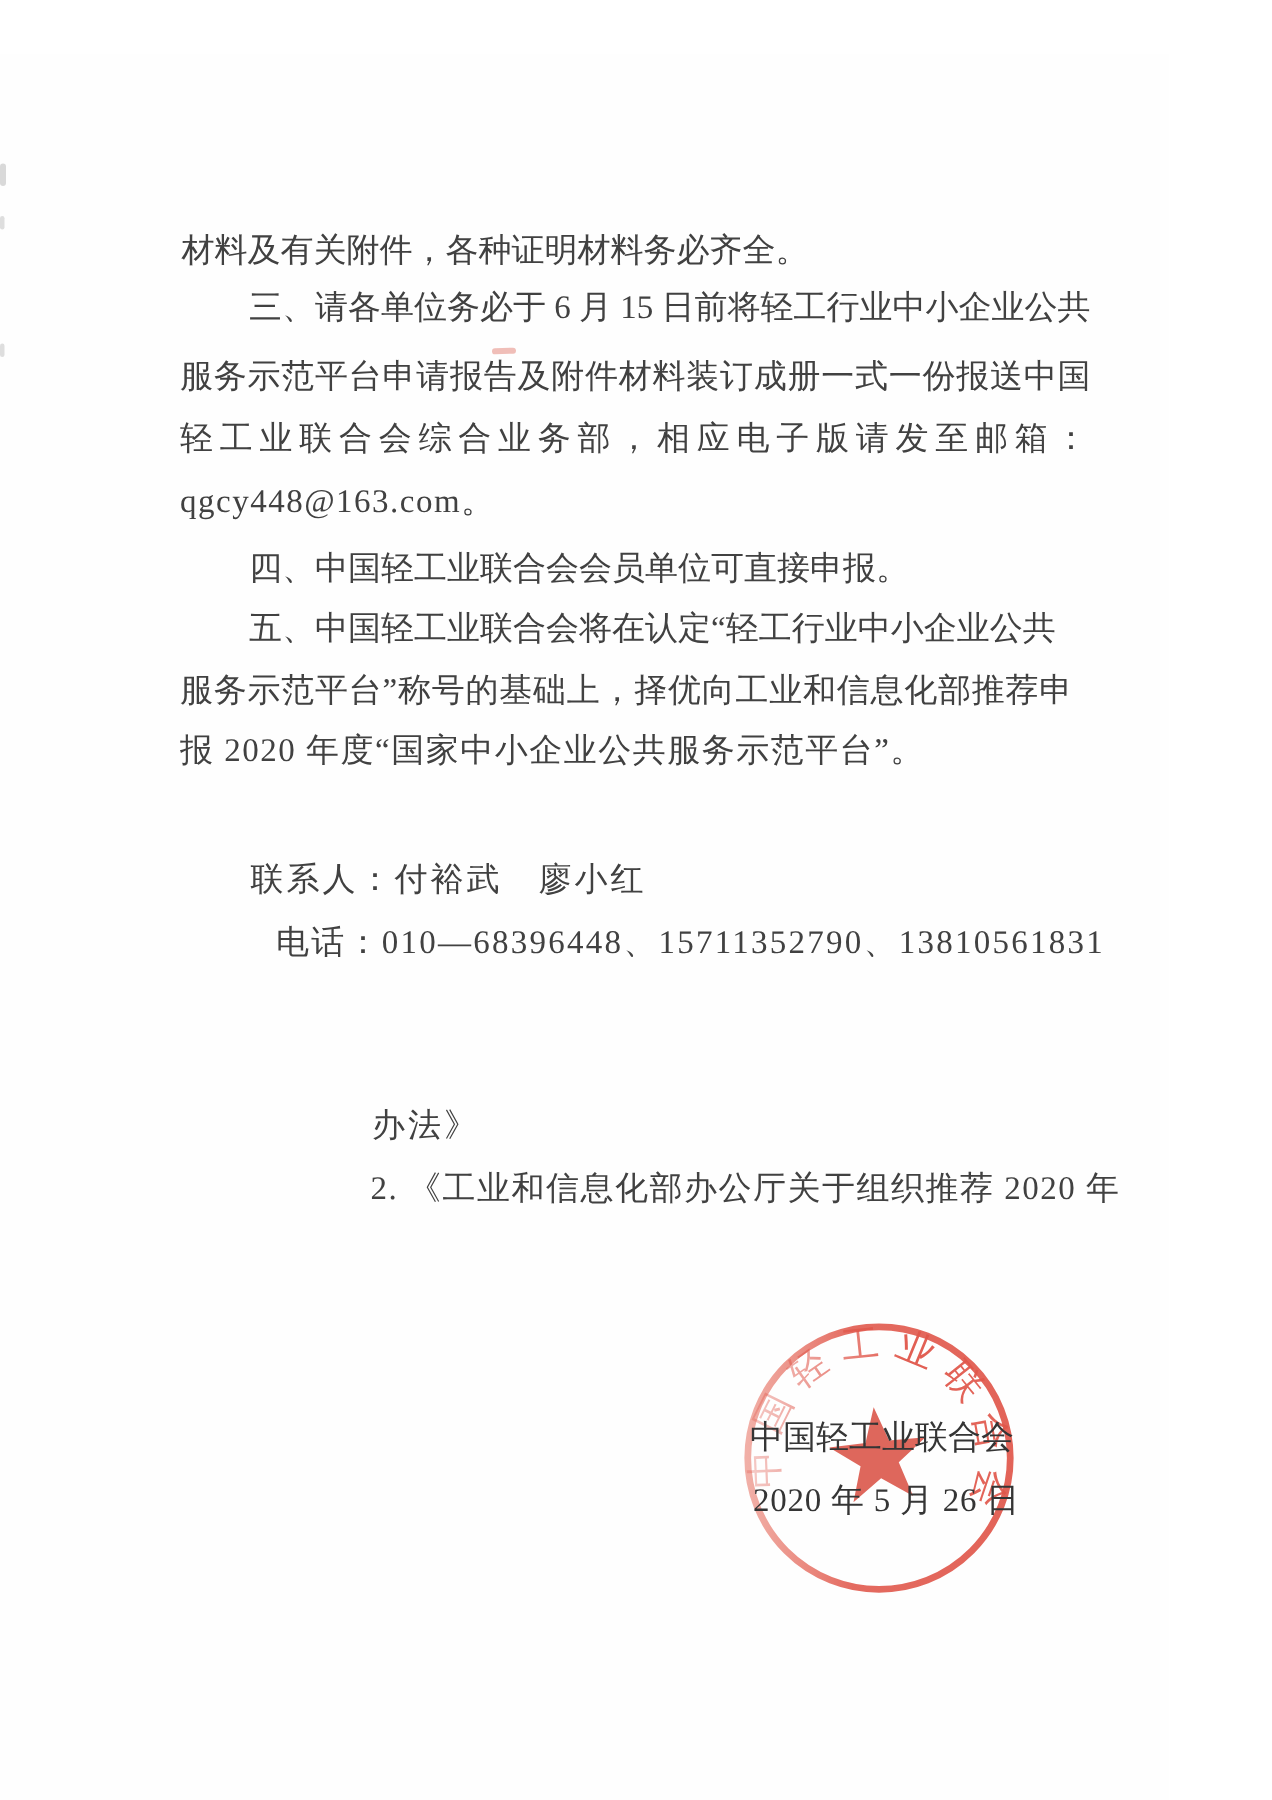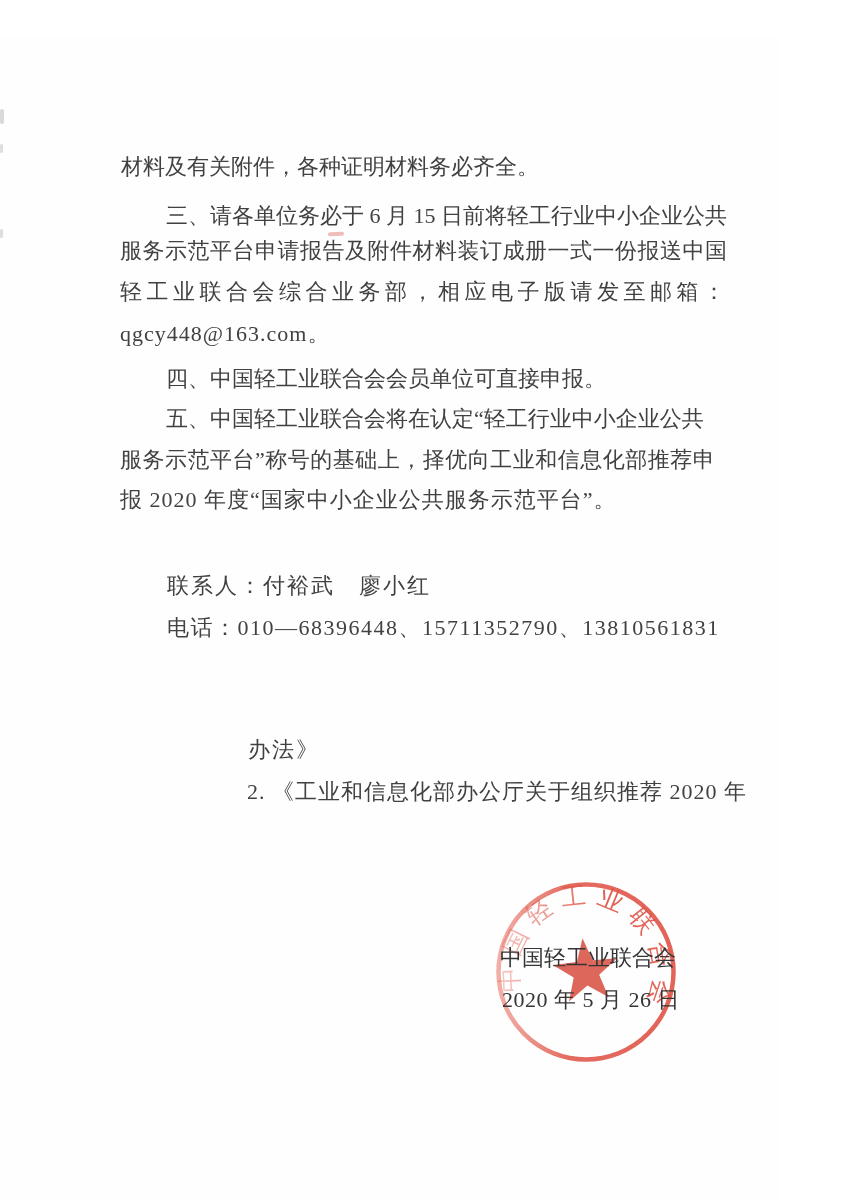--- a/index.html
+++ b/index.html
@@ -15,31 +15,31 @@
   .line {
     position: absolute;
     white-space: nowrap;
     font-size: 22px;
     line-height: 26px;
     color: #414141;
     font-weight: 400;
   }
   
   .l1  { left: 121px; top: 118px; }
-  .l2  { left: 166px; top: 167px; }
+  .l2  { left: 166px; top: 156px; }
   .l3  { left: 120px; top: 202px; letter-spacing: 0.5px; }
   .l4  { left: 120px; top: 243px; letter-spacing: 4.5px; }
   .l5  { left: 120px; top: 285px; letter-spacing: 1px; text-align: right; }
   .l6  { left: 166px; top: 330px; }
   .l7  { left: 166px; top: 370px; }
   .l8  { left: 120px; top: 411px; letter-spacing: 0.5px; }
   .l9  { left: 120px; top: 451px; letter-spacing: 1px; }
   
   .l10 { left: 167px; top: 537px; letter-spacing: 2px; }
-  .l11 { left: 167px; top: 579px; letter-spacing: 1.5px; }
+  .l11 { left: 184px; top: 579px; letter-spacing: 1.5px; }
   
   .l12 { left: 167px; top: 660px; letter-spacing: 1.5px; }
   .l13 { left: 248px; top: 701px; letter-spacing: 2px; text-align: center; }
   .l14 { left: 247px; top: 743px; letter-spacing: 1px; }
   .l15 { left: 282px; top: 785px; letter-spacing: 1px; }
   
   .l16 { left: 500px; top: 909px; z-index: 3; color: #353535; }
   .l17 { left: 502px; top: 951px; z-index: 3; color: #353535; letter-spacing: 0.5px; }
 
   .seal {

